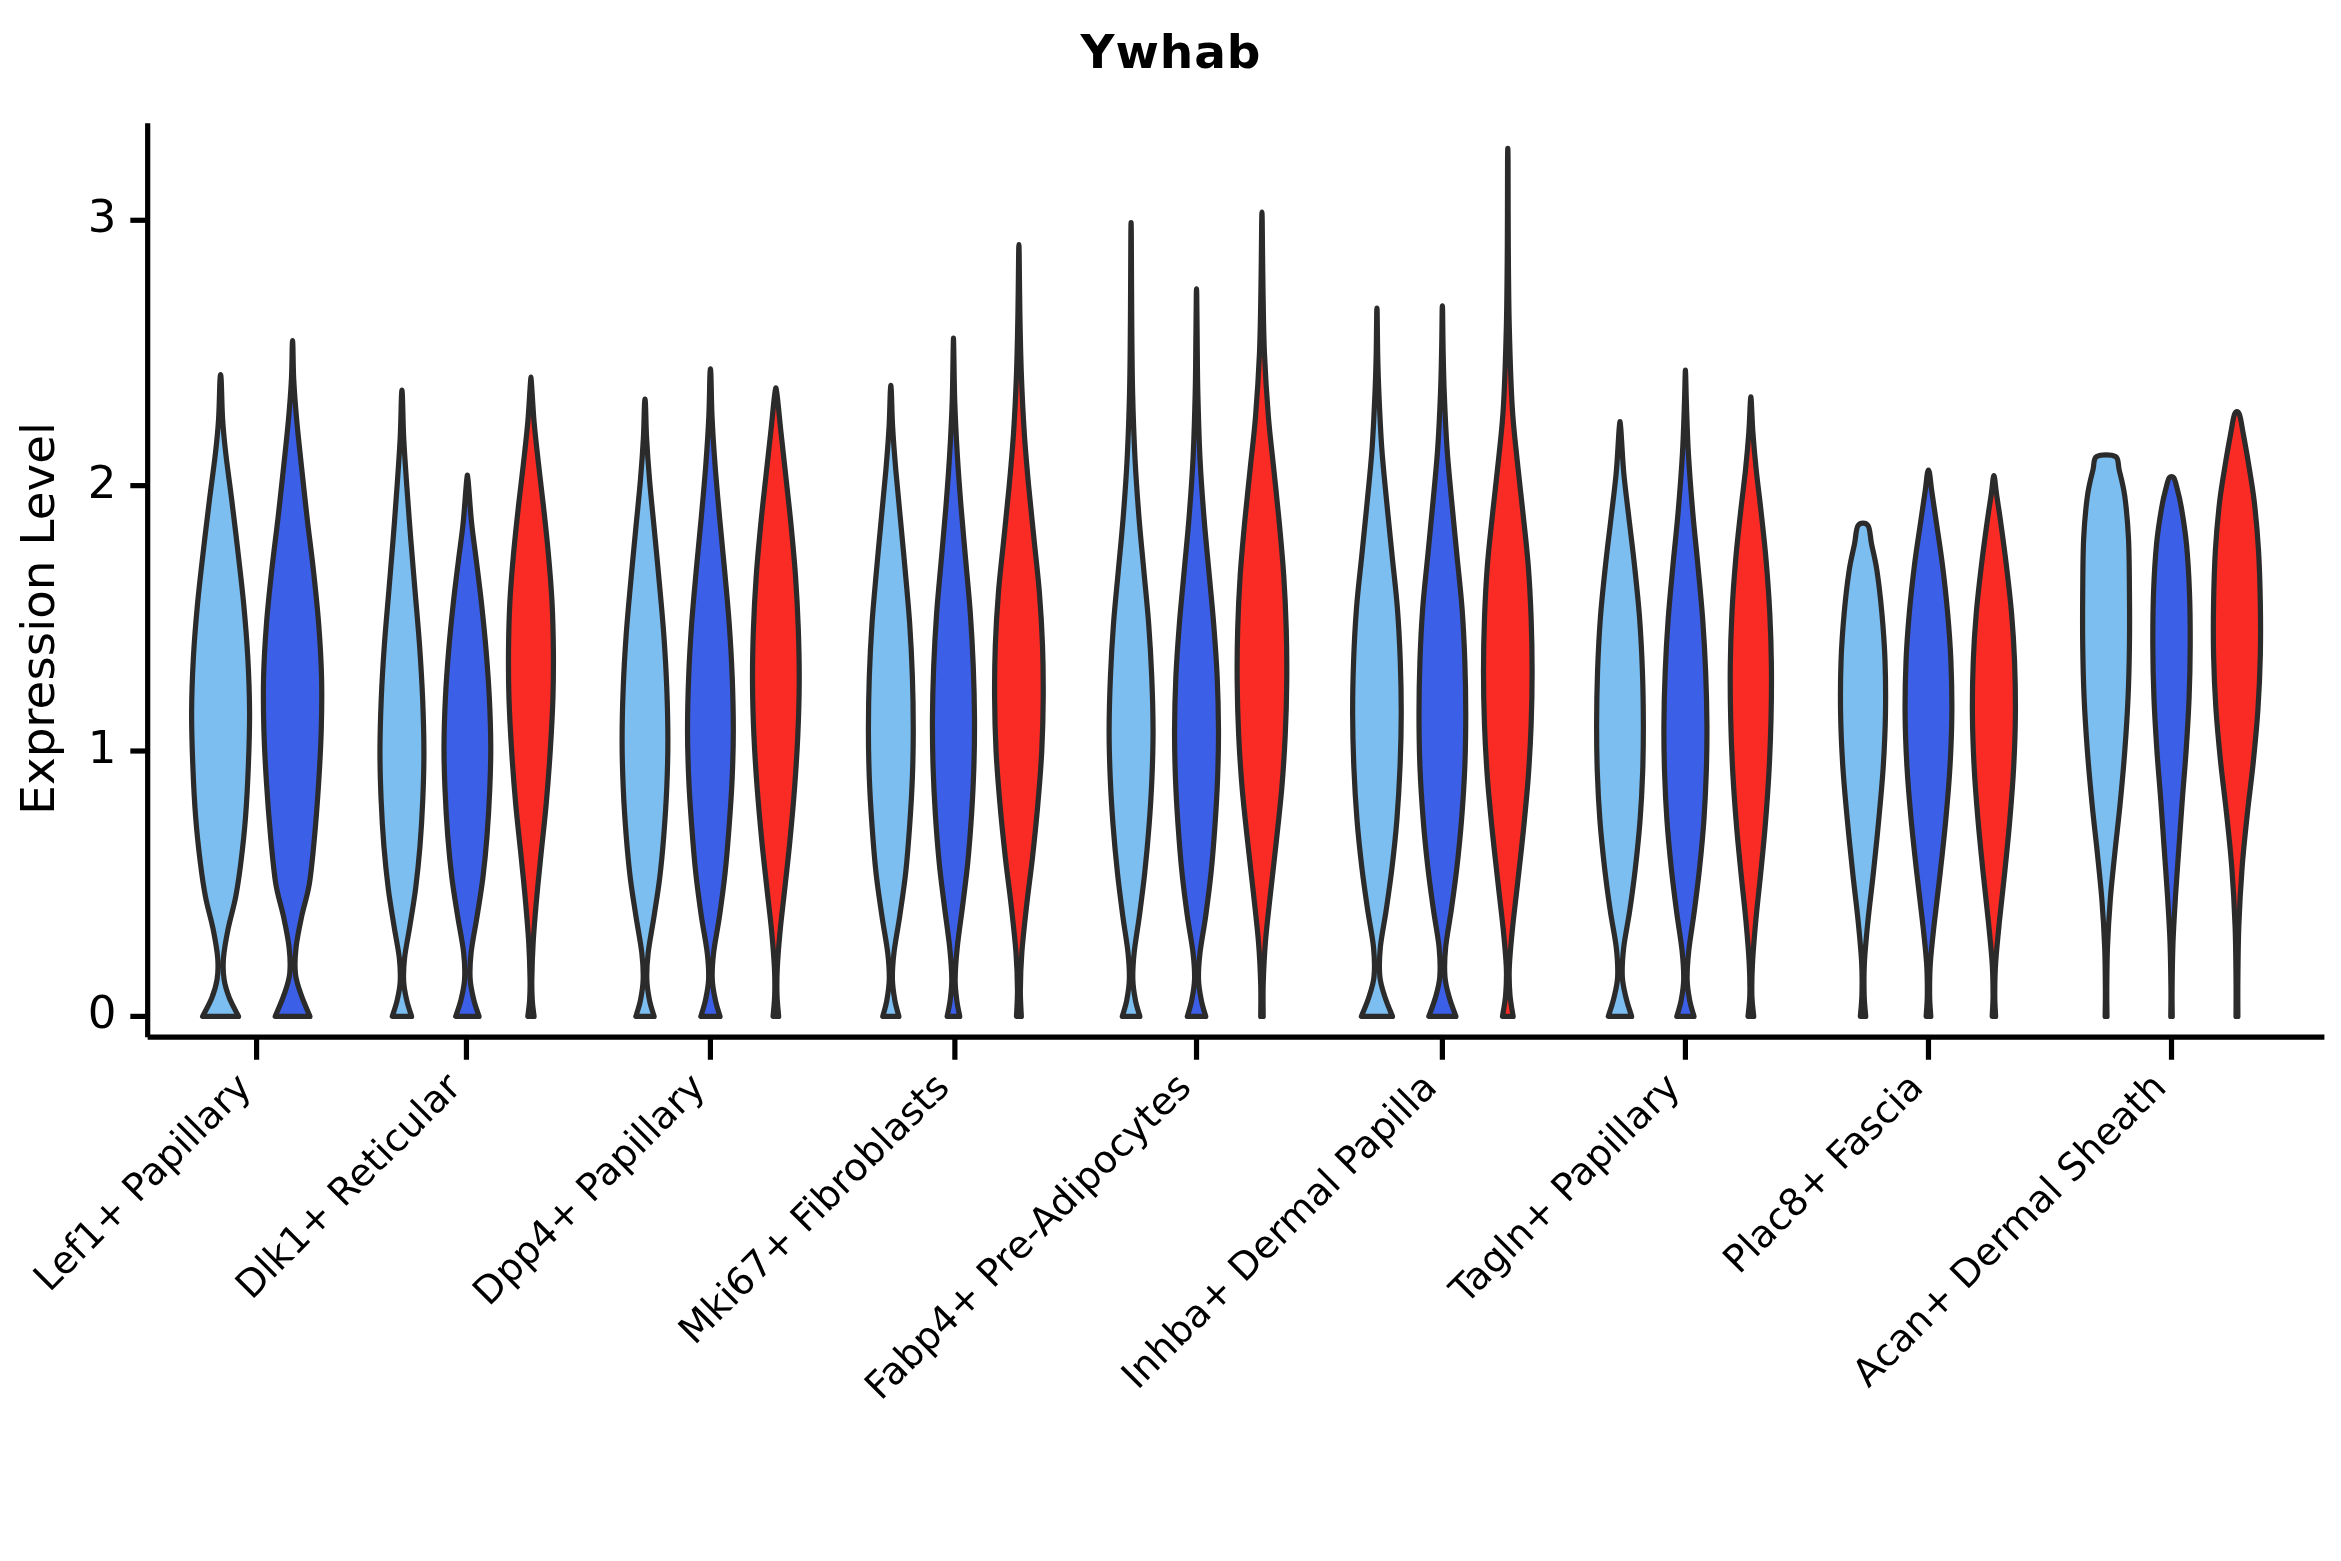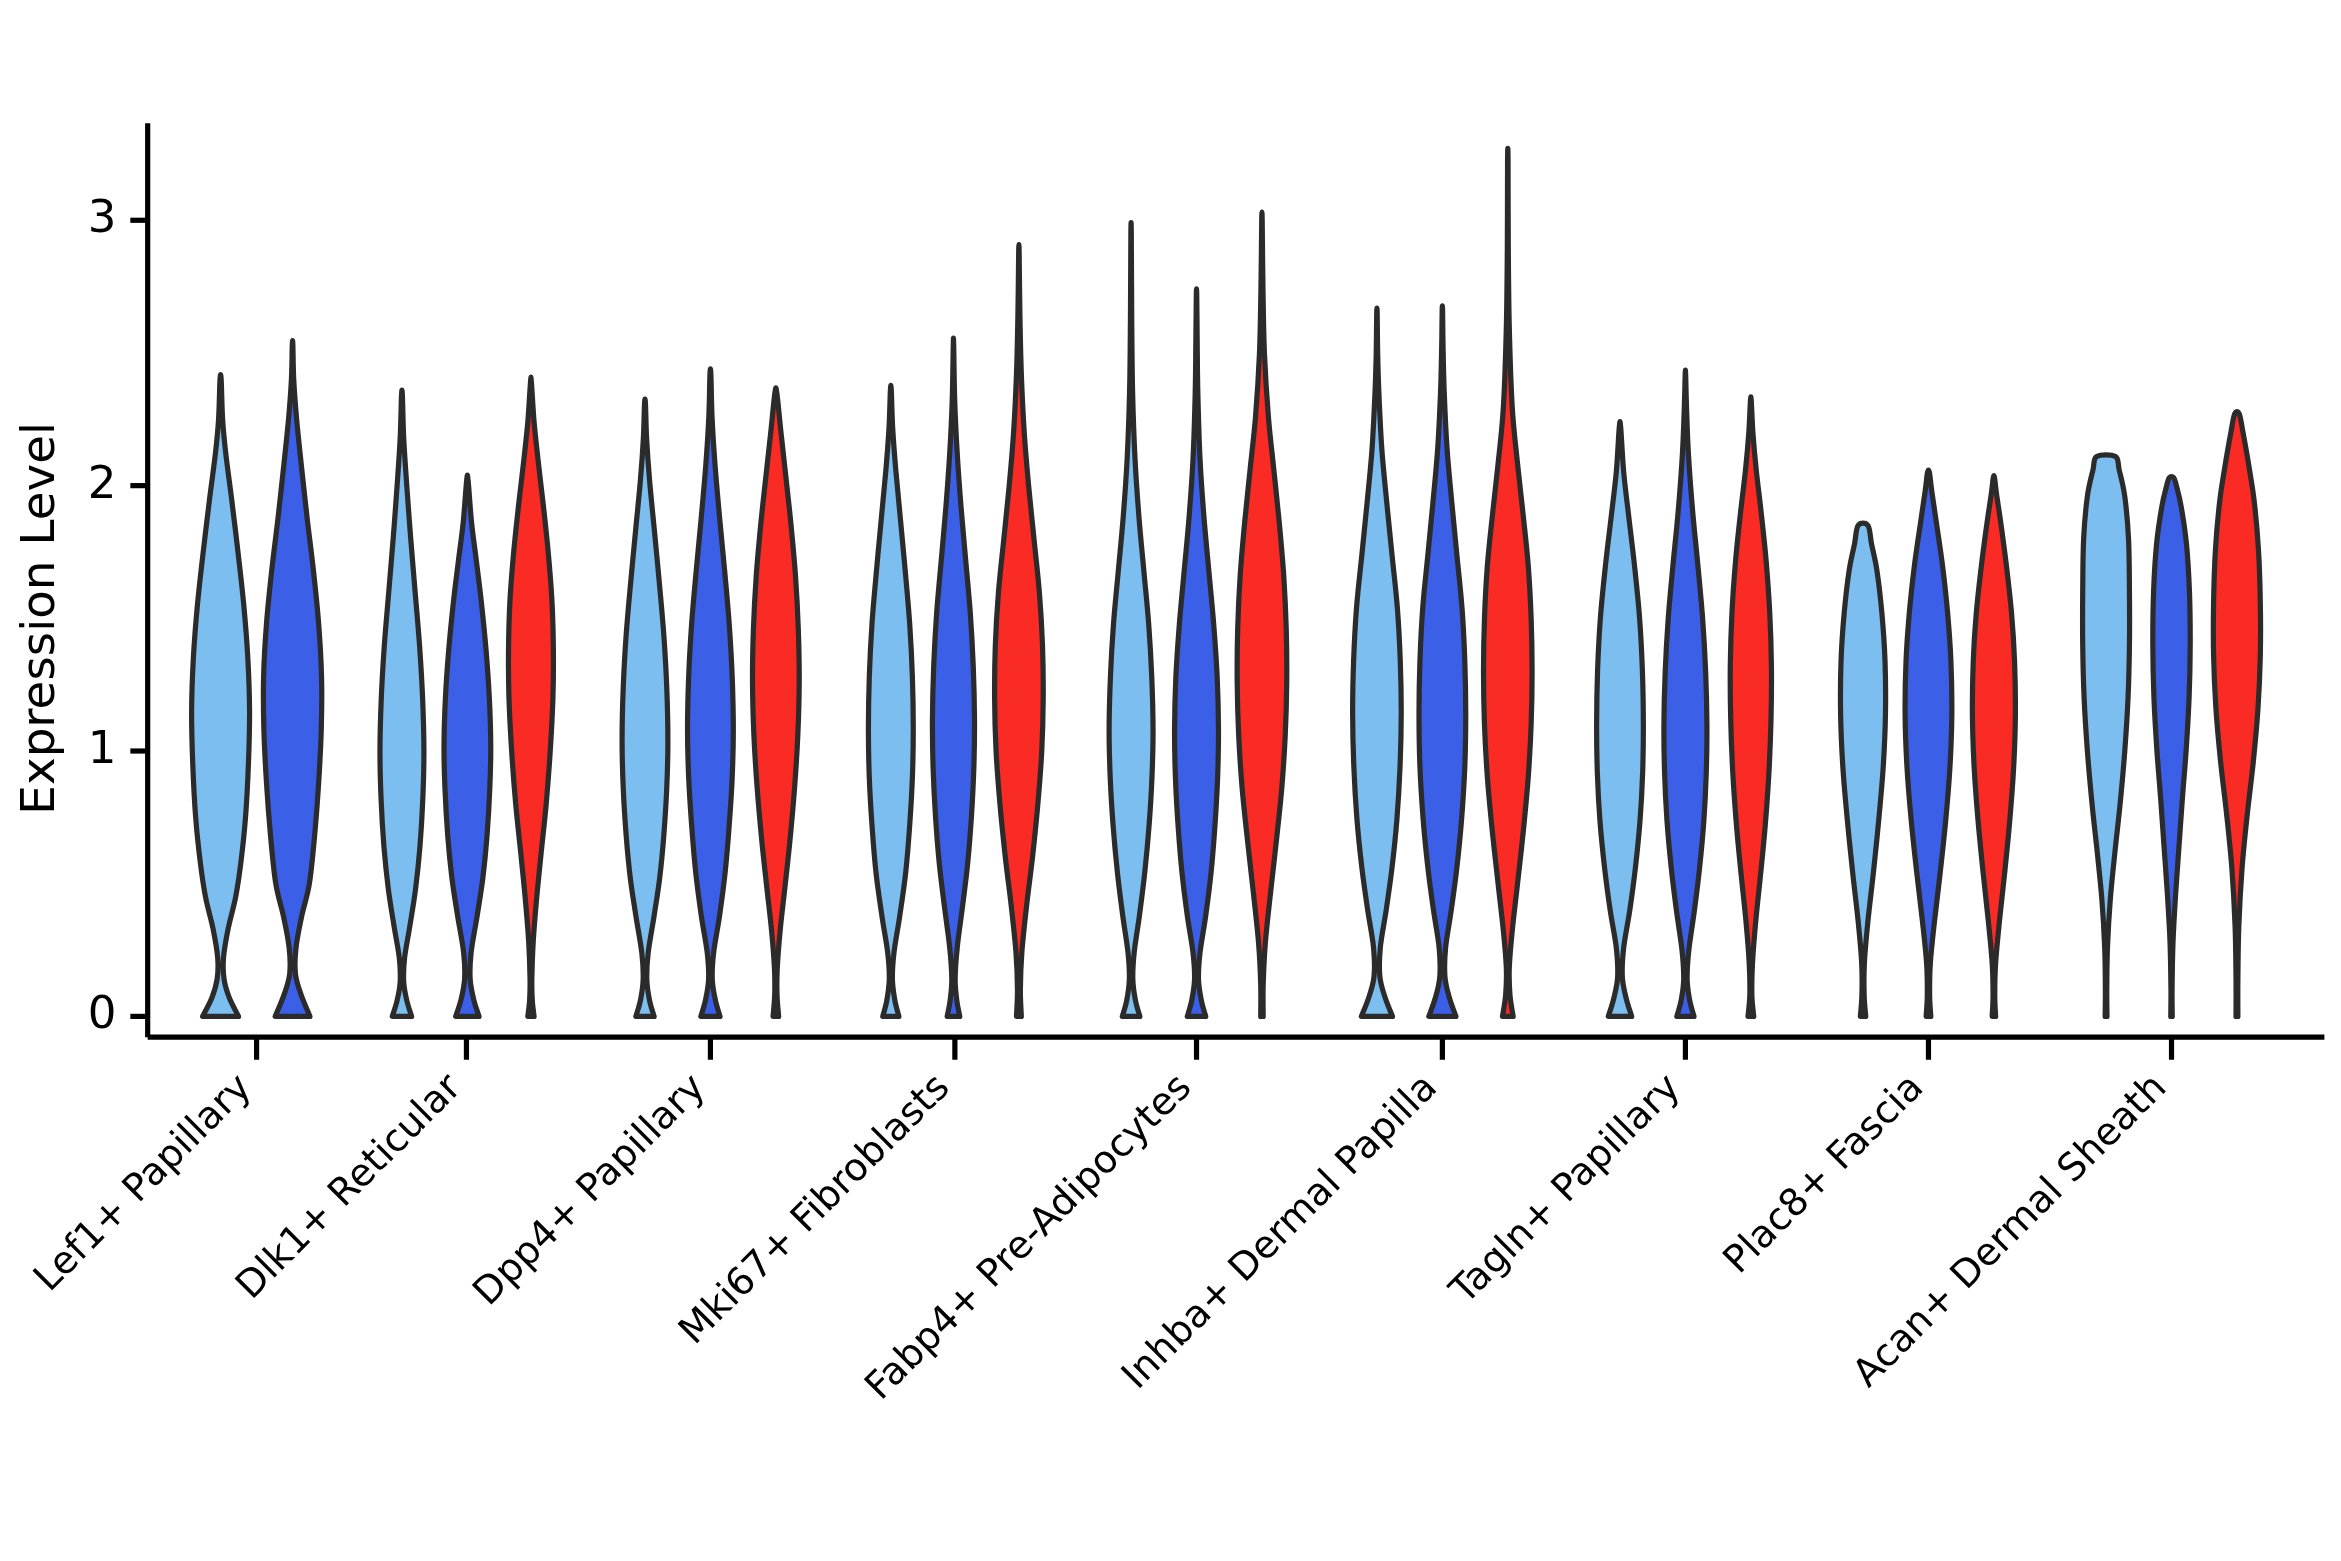--- a/index.html
+++ b/index.html
@@ -69,20 +69,21 @@
     stroke: #2b2b2b;
     stroke-width: 6;
     stroke-linejoin: round;
     stroke-linecap: round;
   }
 </style>
 </head>
 <body>
 
 <div id="root">
+  <div id="plot-title">Ywhab</div>
   <svg id="chart-svg" width="2342" height="1561" viewBox="0 0 2700 1800">
     <g id="violins-layer">
         <path d="M 274.80 1172.00 C 273.01 1168.43, 266.89 1157.72, 264.10 1150.58 C 261.32 1143.44, 259.20 1136.81, 258.09 1129.16 C 256.97 1121.51, 256.64 1114.37, 257.42 1104.68 C 258.20 1094.99, 260.43 1082.75, 262.77 1071.02 C 265.11 1059.29, 269.00 1047.05, 271.45 1034.30 C 273.90 1021.55, 275.58 1009.82, 277.47 994.52 C 279.36 979.22, 281.37 961.37, 282.82 942.50 C 284.26 923.63, 285.38 901.70, 286.16 881.30 C 286.94 860.90, 287.60 840.50, 287.49 820.10 C 287.38 799.70, 286.60 779.30, 285.49 758.90 C 284.37 738.50, 282.70 718.10, 280.81 697.70 C 278.92 677.30, 276.47 656.90, 274.13 636.50 C 271.79 616.10, 269.11 594.17, 266.78 575.30 C 264.44 556.43, 261.82 538.58, 260.09 523.28 C 258.37 507.98, 257.31 497.78, 256.42 483.50 C 255.53 469.22, 255.25 445.25, 254.75 437.60 C 254.25 429.95, 253.91 429.95, 253.41 437.60 C 252.91 445.25, 252.63 469.22, 251.74 483.50 C 250.85 497.78, 249.79 507.98, 248.06 523.28 C 246.34 538.58, 243.72 556.43, 241.38 575.30 C 239.04 594.17, 236.37 616.10, 234.03 636.50 C 231.69 656.90, 229.24 677.30, 227.35 697.70 C 225.45 718.10, 223.78 738.50, 222.67 758.90 C 221.55 779.30, 220.77 799.70, 220.66 820.10 C 220.55 840.50, 221.22 860.90, 222.00 881.30 C 222.78 901.70, 223.89 923.63, 225.34 942.50 C 226.79 961.37, 228.79 979.22, 230.69 994.52 C 232.58 1009.82, 234.25 1021.55, 236.70 1034.30 C 239.15 1047.05, 243.05 1059.29, 245.39 1071.02 C 247.73 1082.75, 249.96 1094.99, 250.74 1104.68 C 251.52 1114.37, 251.18 1121.51, 250.07 1129.16 C 248.95 1136.81, 246.84 1143.44, 244.05 1150.58 C 241.27 1157.72, 235.14 1168.43, 233.36 1172.00 Z" fill="#7BBEEF" class="violin-path"></path>
         <path d="M 357.13 1172.00 C 355.46 1167.92, 349.89 1155.68, 347.10 1147.52 C 344.32 1139.36, 341.42 1132.22, 340.42 1123.04 C 339.42 1113.86, 339.86 1103.66, 341.09 1092.44 C 342.31 1081.22, 345.21 1067.96, 347.77 1055.72 C 350.33 1043.48, 354.01 1034.30, 356.46 1019.00 C 358.91 1003.70, 360.69 983.30, 362.47 963.92 C 364.26 944.54, 365.87 923.12, 367.15 902.72 C 368.43 882.32, 369.60 861.92, 370.16 841.52 C 370.72 821.12, 370.99 800.72, 370.49 780.32 C 369.99 759.92, 368.71 739.52, 367.15 719.12 C 365.59 698.72, 363.36 678.32, 361.14 657.92 C 358.91 637.52, 356.12 617.12, 353.79 596.72 C 351.45 576.32, 349.11 554.39, 347.10 535.52 C 345.10 516.65, 343.20 499.82, 341.76 483.50 C 340.31 467.18, 339.14 451.88, 338.41 437.60 C 337.69 423.32, 337.69 404.45, 337.41 397.82 C 337.13 391.19, 337.02 391.19, 336.74 397.82 C 336.47 404.45, 336.47 423.32, 335.74 437.60 C 335.02 451.88, 333.85 467.18, 332.40 483.50 C 330.95 499.82, 329.06 516.65, 327.05 535.52 C 325.05 554.39, 322.71 576.32, 320.37 596.72 C 318.03 617.12, 315.25 637.52, 313.02 657.92 C 310.79 678.32, 308.56 698.72, 307.00 719.12 C 305.44 739.52, 304.16 759.92, 303.66 780.32 C 303.16 800.72, 303.44 821.12, 304.00 841.52 C 304.55 861.92, 305.72 882.32, 307.00 902.72 C 308.28 923.12, 309.90 944.54, 311.68 963.92 C 313.46 983.30, 315.25 1003.70, 317.70 1019.00 C 320.15 1034.30, 323.82 1043.48, 326.38 1055.72 C 328.95 1067.96, 331.84 1081.22, 333.07 1092.44 C 334.29 1103.66, 334.74 1113.86, 333.74 1123.04 C 332.73 1132.22, 329.84 1139.36, 327.05 1147.52 C 324.27 1155.68, 318.70 1167.92, 317.03 1172.00 Z" fill="#3C5FE8" class="violin-path"></path>
         <path d="M 474.34 1172.00 C 473.41 1168.94, 470.29 1160.27, 468.77 1153.64 C 467.25 1147.01, 465.64 1140.38, 465.22 1132.22 C 464.80 1124.06, 465.05 1115.39, 466.23 1104.68 C 467.42 1093.97, 470.20 1081.22, 472.31 1067.96 C 474.42 1054.70, 476.96 1040.42, 478.90 1025.12 C 480.84 1009.82, 482.57 993.50, 483.97 976.16 C 485.36 958.82, 486.50 939.44, 487.26 921.08 C 488.02 902.72, 488.57 885.38, 488.53 866.00 C 488.48 846.62, 487.85 825.20, 487.01 804.80 C 486.16 784.40, 484.90 764.00, 483.46 743.60 C 482.02 723.20, 480.08 702.80, 478.39 682.40 C 476.70 662.00, 474.93 641.60, 473.33 621.20 C 471.72 600.80, 470.12 579.38, 468.77 560.00 C 467.42 540.62, 466.07 522.26, 465.22 504.92 C 464.38 487.58, 464.12 464.12, 463.70 455.96 C 463.28 447.80, 463.11 447.80, 462.69 455.96 C 462.27 464.12, 462.01 487.58, 461.17 504.92 C 460.32 522.26, 458.97 540.62, 457.62 560.00 C 456.27 579.38, 454.67 600.80, 453.06 621.20 C 451.46 641.60, 449.68 662.00, 448.00 682.40 C 446.31 702.80, 444.37 723.20, 442.93 743.60 C 441.49 764.00, 440.23 784.40, 439.38 804.80 C 438.54 825.20, 437.91 846.62, 437.86 866.00 C 437.82 885.38, 438.37 902.72, 439.13 921.08 C 439.89 939.44, 441.03 958.82, 442.42 976.16 C 443.82 993.50, 445.55 1009.82, 447.49 1025.12 C 449.43 1040.42, 451.96 1054.70, 454.08 1067.96 C 456.19 1081.22, 458.97 1093.97, 460.16 1104.68 C 461.34 1115.39, 461.59 1124.06, 461.17 1132.22 C 460.75 1140.38, 459.14 1147.01, 457.62 1153.64 C 456.10 1160.27, 452.98 1168.94, 452.05 1172.00 Z" fill="#7BBEEF" class="violin-path"></path>
         <path d="M 552.12 1172.00 C 551.14 1168.94, 547.90 1160.78, 546.19 1153.64 C 544.49 1146.50, 542.42 1138.34, 541.88 1129.16 C 541.34 1119.98, 541.61 1110.80, 542.96 1098.56 C 544.31 1086.32, 547.72 1070.00, 549.97 1055.72 C 552.21 1041.44, 554.55 1028.18, 556.44 1012.88 C 558.32 997.58, 559.94 981.26, 561.29 963.92 C 562.63 946.58, 563.80 926.18, 564.52 908.84 C 565.24 891.50, 565.69 877.22, 565.60 859.88 C 565.51 842.54, 564.88 823.16, 563.98 804.80 C 563.08 786.44, 561.73 768.08, 560.21 749.72 C 558.68 731.36, 556.70 711.98, 554.82 694.64 C 552.93 677.30, 550.78 660.98, 548.89 645.68 C 547.00 630.38, 545.07 618.14, 543.50 602.84 C 541.93 587.54, 540.40 562.04, 539.46 553.88 C 538.51 545.72, 538.78 545.72, 537.84 553.88 C 536.90 562.04, 535.37 587.54, 533.80 602.84 C 532.23 618.14, 530.30 630.38, 528.41 645.68 C 526.52 660.98, 524.37 677.30, 522.48 694.64 C 520.59 711.98, 518.62 731.36, 517.09 749.72 C 515.56 768.08, 514.22 786.44, 513.32 804.80 C 512.42 823.16, 511.79 842.54, 511.70 859.88 C 511.61 877.22, 512.06 891.50, 512.78 908.84 C 513.50 926.18, 514.67 946.58, 516.01 963.92 C 517.36 981.26, 518.98 997.58, 520.86 1012.88 C 522.75 1028.18, 525.09 1041.44, 527.33 1055.72 C 529.58 1070.00, 532.99 1086.32, 534.34 1098.56 C 535.69 1110.80, 535.95 1119.98, 535.42 1129.16 C 534.88 1138.34, 532.81 1146.50, 531.10 1153.64 C 529.40 1160.78, 526.16 1168.94, 525.18 1172.00 Z" fill="#3C5FE8" class="violin-path"></path>
         <path d="M 615.57 1172.00 C 615.22 1168.94, 613.93 1160.78, 613.50 1153.64 C 613.07 1146.50, 612.81 1140.38, 612.98 1129.16 C 613.16 1117.94, 613.59 1102.13, 614.54 1086.32 C 615.48 1070.51, 617.12 1051.64, 618.67 1034.30 C 620.23 1016.96, 622.04 1000.13, 623.85 982.28 C 625.66 964.43, 627.82 946.58, 629.54 927.20 C 631.26 907.82, 632.90 886.40, 634.20 866.00 C 635.49 845.60, 636.70 824.18, 637.30 804.80 C 637.90 785.42, 637.99 768.08, 637.82 749.72 C 637.65 731.36, 637.21 713.00, 636.27 694.64 C 635.32 676.28, 633.77 657.92, 632.13 639.56 C 630.49 621.20, 628.33 601.82, 626.44 584.48 C 624.54 567.14, 622.55 551.84, 620.74 535.52 C 618.93 519.20, 616.95 502.37, 615.57 486.56 C 614.19 470.75, 613.16 448.31, 612.47 440.66 C 611.78 433.01, 612.12 433.01, 611.43 440.66 C 610.74 448.31, 609.71 470.75, 608.33 486.56 C 606.95 502.37, 604.96 519.20, 603.15 535.52 C 601.34 551.84, 599.36 567.14, 597.46 584.48 C 595.56 601.82, 593.41 621.20, 591.77 639.56 C 590.13 657.92, 588.58 676.28, 587.63 694.64 C 586.68 713.00, 586.25 731.36, 586.08 749.72 C 585.91 768.08, 585.99 785.42, 586.60 804.80 C 587.20 824.18, 588.41 845.60, 589.70 866.00 C 590.99 886.40, 592.63 907.82, 594.36 927.20 C 596.08 946.58, 598.24 964.43, 600.05 982.28 C 601.86 1000.13, 603.67 1016.96, 605.22 1034.30 C 606.77 1051.64, 608.41 1070.51, 609.36 1086.32 C 610.31 1102.13, 610.74 1117.94, 610.91 1129.16 C 611.09 1140.38, 610.83 1146.50, 610.40 1153.64 C 609.96 1160.78, 608.67 1168.94, 608.33 1172.00 Z" fill="#FA2B24" class="violin-path"></path>
         <path d="M 754.02 1172.00 C 753.14 1168.94, 750.14 1160.78, 748.74 1153.64 C 747.33 1146.50, 745.83 1138.34, 745.57 1129.16 C 745.30 1119.98, 745.74 1110.80, 747.15 1098.56 C 748.56 1086.32, 751.82 1070.00, 754.02 1055.72 C 756.22 1041.44, 758.51 1028.18, 760.36 1012.88 C 762.21 997.58, 763.75 981.26, 765.11 963.92 C 766.47 946.58, 767.75 927.20, 768.54 908.84 C 769.34 890.48, 769.86 873.14, 769.86 853.76 C 769.86 834.38, 769.34 812.96, 768.54 792.56 C 767.75 772.16, 766.56 751.76, 765.11 731.36 C 763.66 710.96, 761.68 690.56, 759.83 670.16 C 757.98 649.76, 755.87 628.34, 754.02 608.96 C 752.17 589.58, 750.19 571.22, 748.74 553.88 C 747.28 536.54, 746.10 519.71, 745.30 504.92 C 744.51 490.13, 744.38 471.77, 743.98 465.14 C 743.59 458.51, 743.32 458.51, 742.93 465.14 C 742.53 471.77, 742.40 490.13, 741.61 504.92 C 740.81 519.71, 739.63 536.54, 738.17 553.88 C 736.72 571.22, 734.74 589.58, 732.89 608.96 C 731.04 628.34, 728.93 649.76, 727.08 670.16 C 725.23 690.56, 723.25 710.96, 721.80 731.36 C 720.35 751.76, 719.16 772.16, 718.37 792.56 C 717.57 812.96, 717.05 834.38, 717.05 853.76 C 717.05 873.14, 717.57 890.48, 718.37 908.84 C 719.16 927.20, 720.43 946.58, 721.80 963.92 C 723.16 981.26, 724.70 997.58, 726.55 1012.88 C 728.40 1028.18, 730.69 1041.44, 732.89 1055.72 C 735.09 1070.00, 738.35 1086.32, 739.76 1098.56 C 741.17 1110.80, 741.61 1119.98, 741.34 1129.16 C 741.08 1138.34, 739.58 1146.50, 738.17 1153.64 C 736.76 1160.78, 733.77 1168.94, 732.89 1172.00 Z" fill="#7BBEEF" class="violin-path"></path>
         <path d="M 830.00 1172.00 C 829.12 1168.94, 826.22 1160.78, 824.72 1153.64 C 823.22 1146.50, 821.37 1138.34, 821.02 1129.16 C 820.67 1119.98, 821.20 1110.80, 822.61 1098.56 C 824.01 1086.32, 827.27 1071.02, 829.47 1055.72 C 831.67 1040.42, 833.96 1024.10, 835.81 1006.76 C 837.66 989.42, 839.20 970.04, 840.56 951.68 C 841.93 933.32, 843.21 914.96, 844.00 896.60 C 844.79 878.24, 845.32 860.90, 845.32 841.52 C 845.32 822.14, 844.79 800.72, 844.00 780.32 C 843.21 759.92, 842.02 739.52, 840.56 719.12 C 839.11 698.72, 837.13 678.32, 835.28 657.92 C 833.43 637.52, 831.32 617.12, 829.47 596.72 C 827.62 576.32, 825.64 554.90, 824.19 535.52 C 822.74 516.14, 821.55 497.78, 820.76 480.44 C 819.97 463.10, 819.83 439.64, 819.44 431.48 C 819.04 423.32, 818.78 423.32, 818.38 431.48 C 817.98 439.64, 817.85 463.10, 817.06 480.44 C 816.27 497.78, 815.08 516.14, 813.63 535.52 C 812.17 554.90, 810.19 576.32, 808.35 596.72 C 806.50 617.12, 804.38 637.52, 802.54 657.92 C 800.69 678.32, 798.71 698.72, 797.25 719.12 C 795.80 739.52, 794.61 759.92, 793.82 780.32 C 793.03 800.72, 792.50 822.14, 792.50 841.52 C 792.50 860.90, 793.03 878.24, 793.82 896.60 C 794.61 914.96, 795.89 933.32, 797.25 951.68 C 798.62 970.04, 800.16 989.42, 802.01 1006.76 C 803.86 1024.10, 806.14 1040.42, 808.35 1055.72 C 810.55 1071.02, 813.80 1086.32, 815.21 1098.56 C 816.62 1110.80, 817.15 1119.98, 816.80 1129.16 C 816.44 1138.34, 814.60 1146.50, 813.10 1153.64 C 811.60 1160.78, 808.70 1168.94, 807.82 1172.00 Z" fill="#3C5FE8" class="violin-path"></path>
         <path d="M 897.60 1172.00 C 897.28 1167.92, 895.98 1156.70, 895.71 1147.52 C 895.44 1138.34, 895.40 1129.16, 895.98 1116.92 C 896.56 1104.68, 897.78 1089.38, 899.21 1074.08 C 900.65 1058.78, 902.72 1042.46, 904.60 1025.12 C 906.49 1007.78, 908.65 989.42, 910.53 970.04 C 912.42 950.66, 914.40 929.24, 915.92 908.84 C 917.45 888.44, 918.80 868.04, 919.69 847.64 C 920.59 827.24, 921.22 806.84, 921.31 786.44 C 921.40 766.04, 920.95 745.64, 920.23 725.24 C 919.52 704.84, 918.44 684.44, 917.00 664.04 C 915.56 643.64, 913.50 622.22, 911.61 602.84 C 909.72 583.46, 907.57 565.10, 905.68 547.76 C 903.80 530.42, 902.00 514.61, 900.29 498.80 C 898.59 482.99, 896.61 460.55, 895.44 452.90 C 894.27 445.25, 894.45 445.25, 893.29 452.90 C 892.12 460.55, 890.14 482.99, 888.44 498.80 C 886.73 514.61, 884.93 530.42, 883.05 547.76 C 881.16 565.10, 879.00 583.46, 877.12 602.84 C 875.23 622.22, 873.16 643.64, 871.73 664.04 C 870.29 684.44, 869.21 704.84, 868.49 725.24 C 867.77 745.64, 867.33 766.04, 867.42 786.44 C 867.51 806.84, 868.13 827.24, 869.03 847.64 C 869.93 868.04, 871.28 888.44, 872.81 908.84 C 874.33 929.24, 876.31 950.66, 878.19 970.04 C 880.08 989.42, 882.24 1007.78, 884.12 1025.12 C 886.01 1042.46, 888.08 1058.78, 889.51 1074.08 C 890.95 1089.38, 892.16 1104.68, 892.75 1116.92 C 893.33 1129.16, 893.29 1138.34, 893.02 1147.52 C 892.75 1156.70, 891.44 1167.92, 891.13 1172.00 Z" fill="#FA2B24" class="violin-path"></path>

